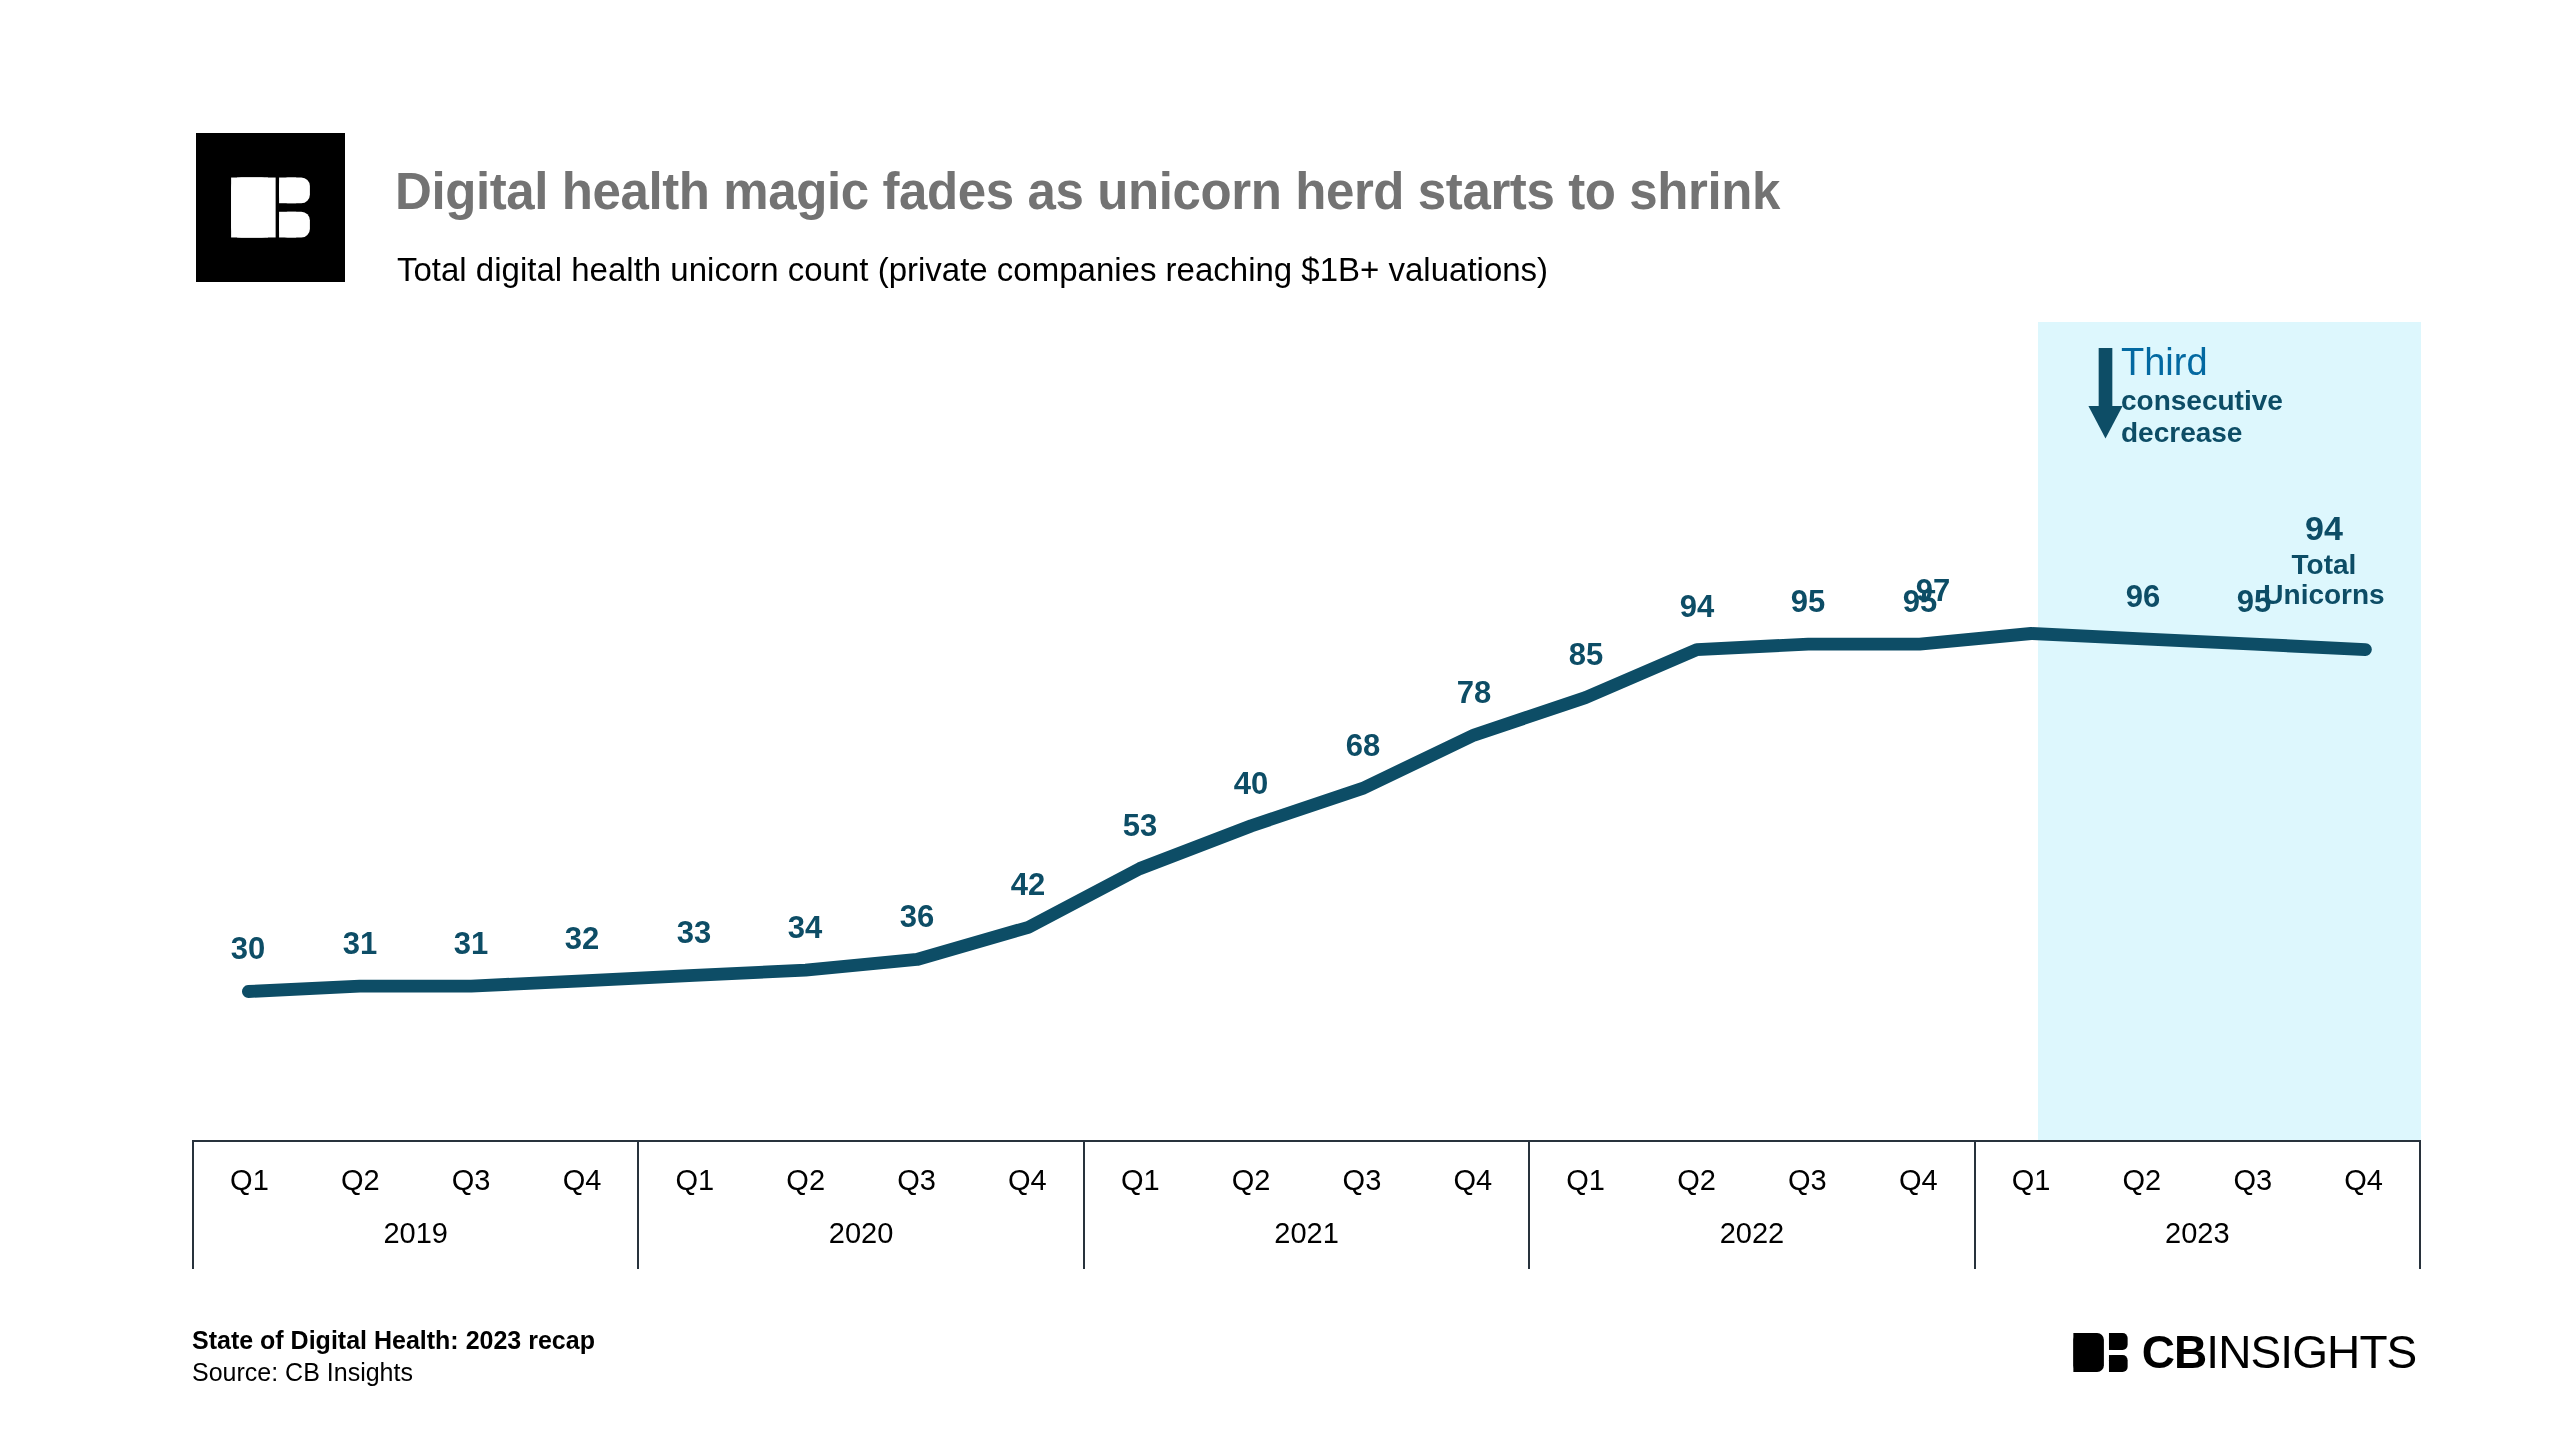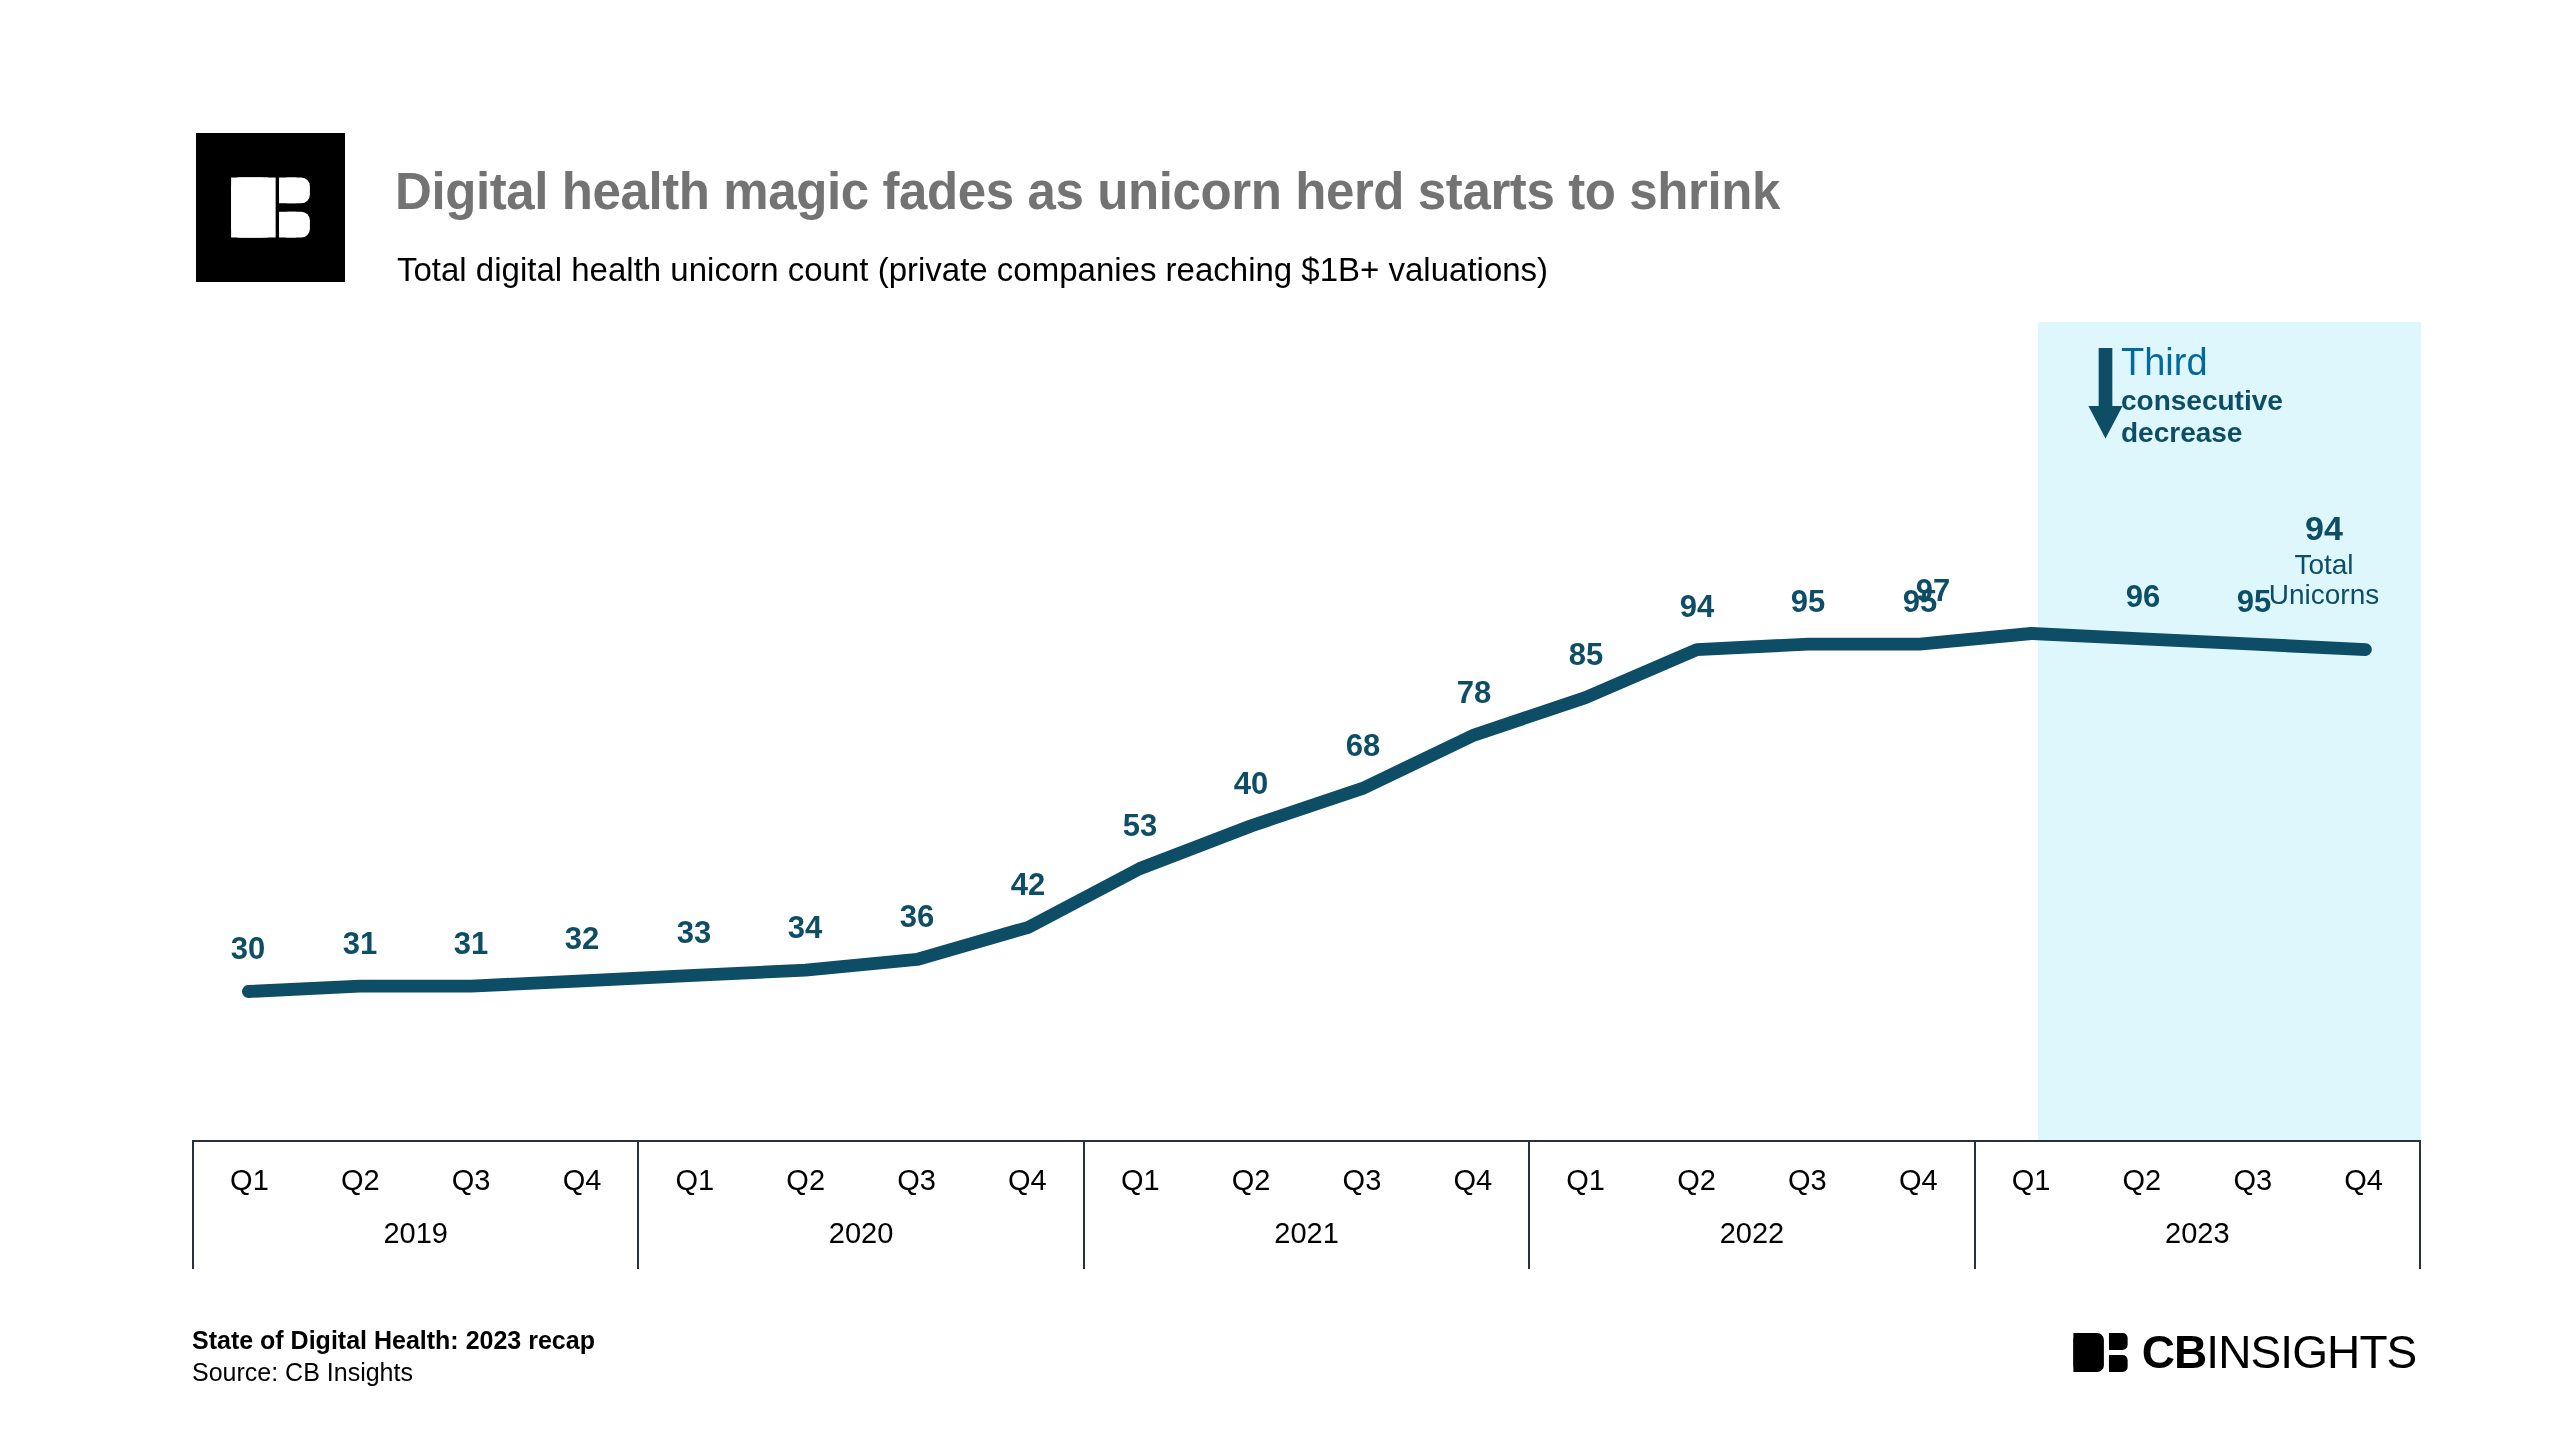--- a/index.html
+++ b/index.html
@@ -124,21 +124,21 @@
     transform: translateX(-50%);
     color: #0d4d66;
   }
   #end-value {
     font-size: 34px;
     font-weight: bold;
     line-height: 1;
   }
   #end-caption {
     font-size: 28px;
-    font-weight: normal;
+    font-weight: bold;
     line-height: 1.08;
     margin-top: 5.2px;
     white-space: nowrap;
   }
 
   
   #axis {
     position: absolute;
     left: 192px;
     top: 1140px;

